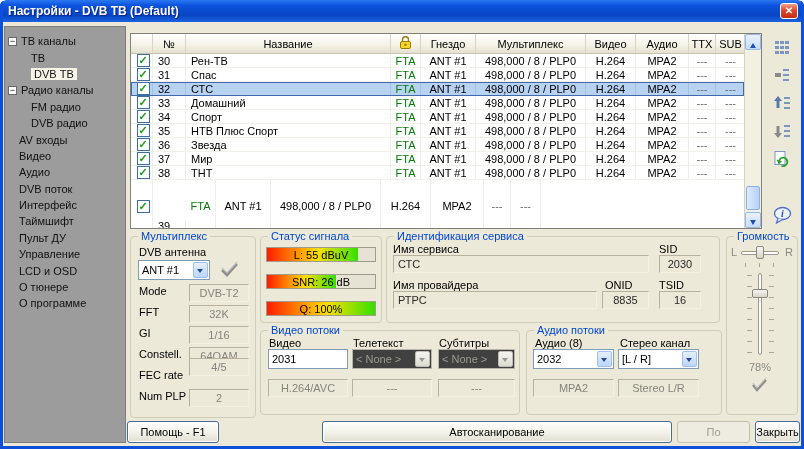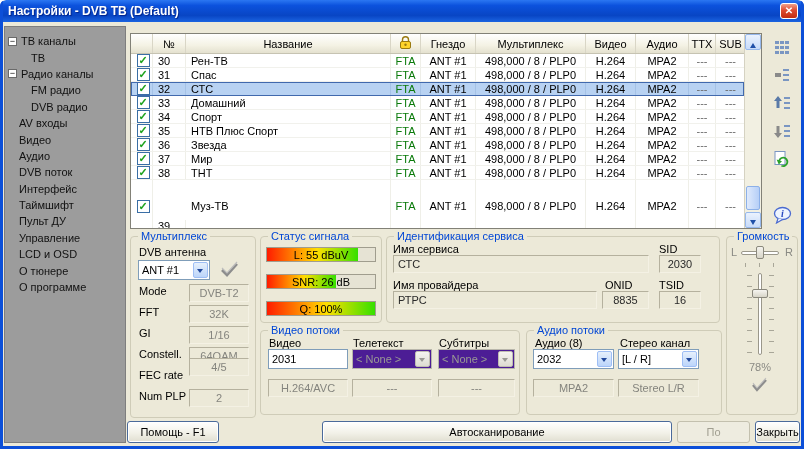--- a/index.html
+++ b/index.html
@@ -72,21 +72,21 @@
     border-right-color:#f4f1e4;border-bottom-color:#f4f1e4;color:#84847e;text-align:center;
     line-height:16px;}
   .ro.dark{color:#2a2a2a;}
   .ro.left{text-align:left;padding-left:4px;}
   .combo{position:absolute;height:20px;background:#fff;border:1px solid #7f9db9;
     display:flex;align-items:center;padding-left:3px;}
   .combo .cbtn{position:absolute;right:1px;top:1px;bottom:1px;width:15px;border-radius:2px;
     background:linear-gradient(#e6f0fc,#bcd5fa);border:1px solid #9ebef5;}
   .combo .cbtn::after{content:'';position:absolute;left:3px;top:6px;border:3px solid transparent;
     border-top:4px solid #21489c;}
-  .combo.dis{background:#4c1d95;color:#9a9a94;border-color:#b8b6aa;}
+  .combo.dis{background:#404040;color:#9a9a94;border-color:#b8b6aa;}
   .combo.dis .cbtn{background:linear-gradient(#f4f4f0,#dedcd2);border-color:#c0beb2;}
   .combo.dis .cbtn::after{border-top-color:#9a9a94;}
   .tinput{position:absolute;height:20px;background:#fff;border:1px solid #7f9db9;
     font-family:"Liberation Sans",sans-serif;font-size:11px;padding:0 0 0 3px;margin:0;}
   
   .sbar{position:absolute;height:15px;border:1px solid #a09d8e;background:#e6e3d4;}
   .sbar .fill{position:absolute;left:0;top:0;bottom:0;
     background:linear-gradient(90deg,#ff1c00,#ffdf00 55%,#35e000);}
   .sbar .blab{position:absolute;inset:0;text-align:center;line-height:14px;color:#000;}
   
@@ -116,20 +116,23 @@
     <span class="closebtn">✕</span>
   </div>
 
   <div class="sidebar" id="tree">
       <div class="tree-item lvl0 has-exp">
         <span class="expander">−</span>
         <span class="tree-label">ТВ каналы</span>
       </div>
       <div class="tree-item lvl1">
         <span class="tree-label">ТВ</span>
+      </div>
+      <div class="tree-item lvl1 sel">
+        <span class="tree-label">DVB ТВ</span>
       </div>
       <div class="tree-item lvl0 has-exp">
         <span class="expander">−</span>
         <span class="tree-label">Радио каналы</span>
       </div>
       <div class="tree-item lvl1">
         <span class="tree-label">FM радио</span>
       </div>
       <div class="tree-item lvl1">
         <span class="tree-label">DVB радио</span>
@@ -314,21 +317,20 @@
             <div class="td td-video c" style="width: 50px;">H.264</div>
             <div class="td td-audio c" style="width: 53px;">MPA2</div>
             <div class="td td-ttx c" style="width: 27px;">---</div>
             <div class="td td-sub c" style="width: 30px;">---</div>
           </div>
           <div class="trow">
             <div class="td td-check c" style="width: 22px;">
               <div class="cb">✓</div>
             </div>
             <div class="td td-num l" style="width: 33px; margin-top: 40px;">39</div>
-            <div class="td td-name l" style="width: 205px;">Муз-ТВ</div>
             <div class="td td-fta c" style="width: 30px;">FTA</div>
             <div class="td td-socket c" style="width: 55px;">ANT #1</div>
             <div class="td td-mux c" style="width: 110px;">498,000 / 8 / PLP0</div>
             <div class="td td-video c" style="width: 50px;">H.264</div>
             <div class="td td-audio c" style="width: 53px;">MPA2</div>
             <div class="td td-ttx c" style="width: 27px;">---</div>
             <div class="td td-sub c" style="width: 30px;">---</div>
           </div>
         </div>
     </div>

